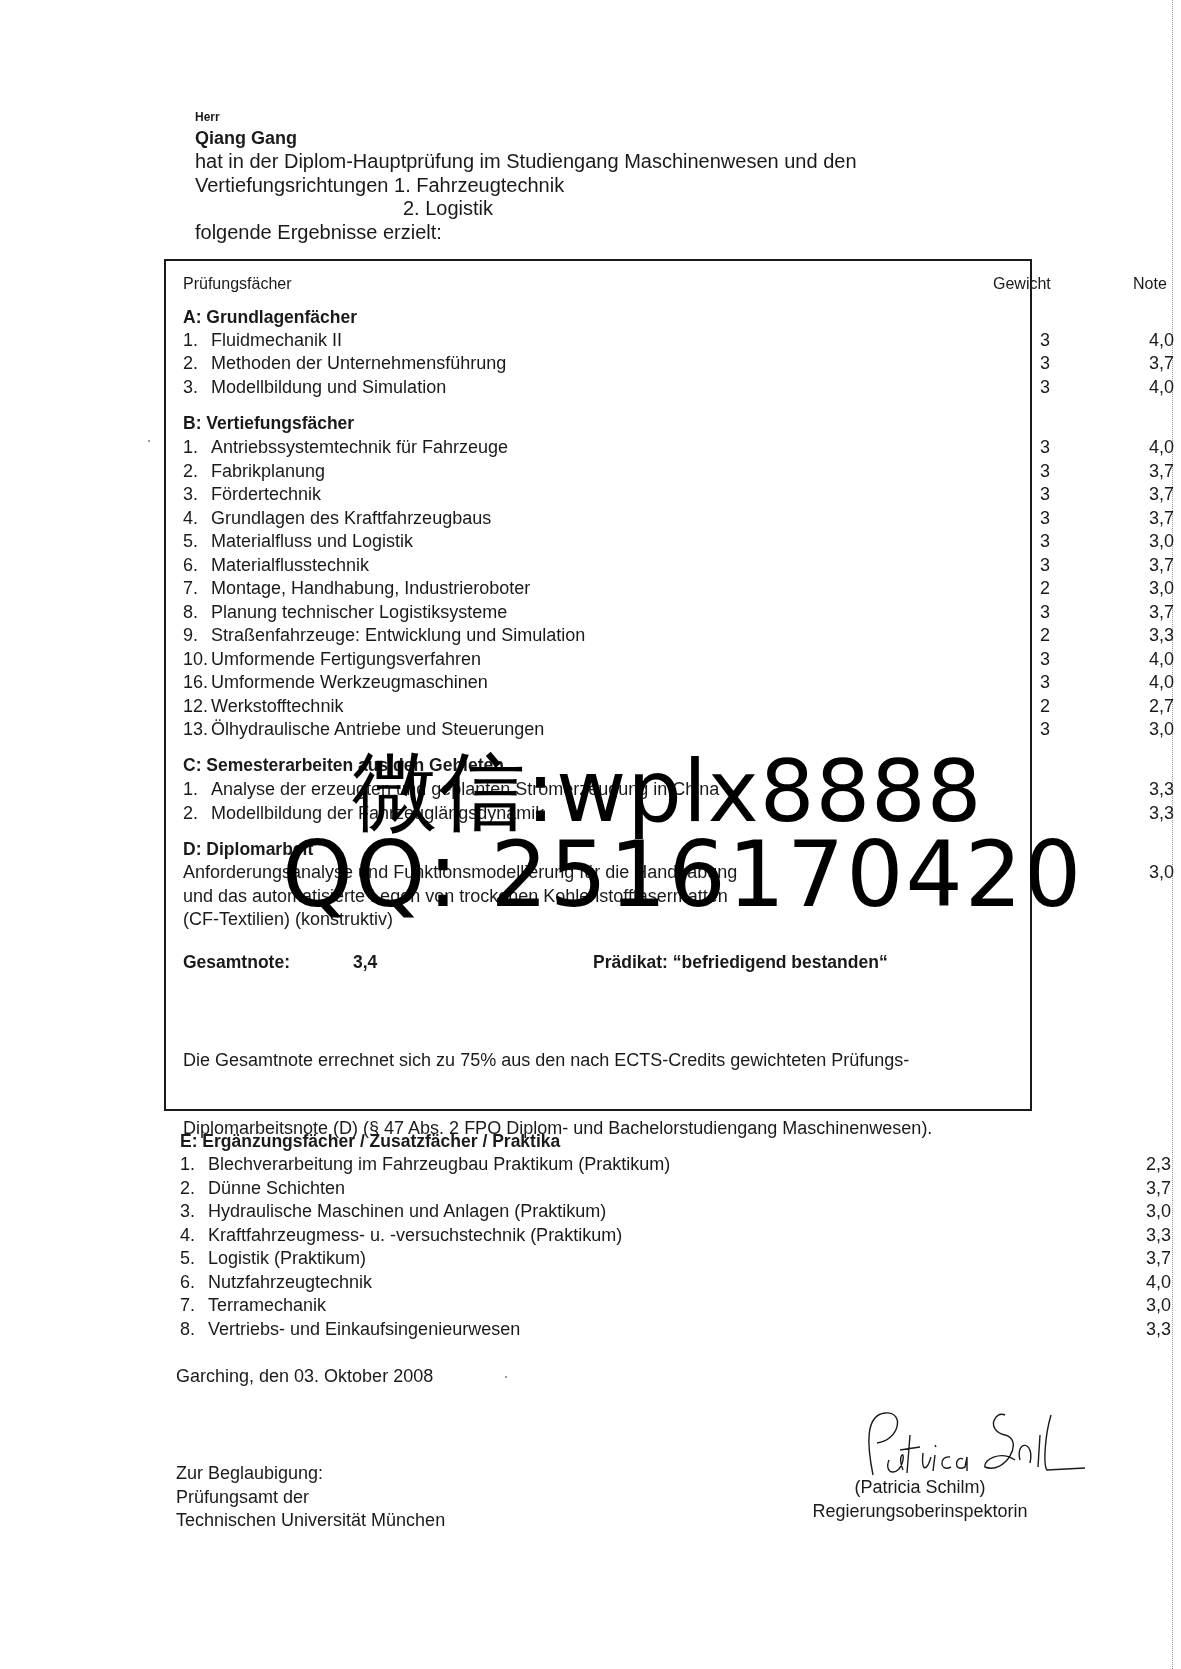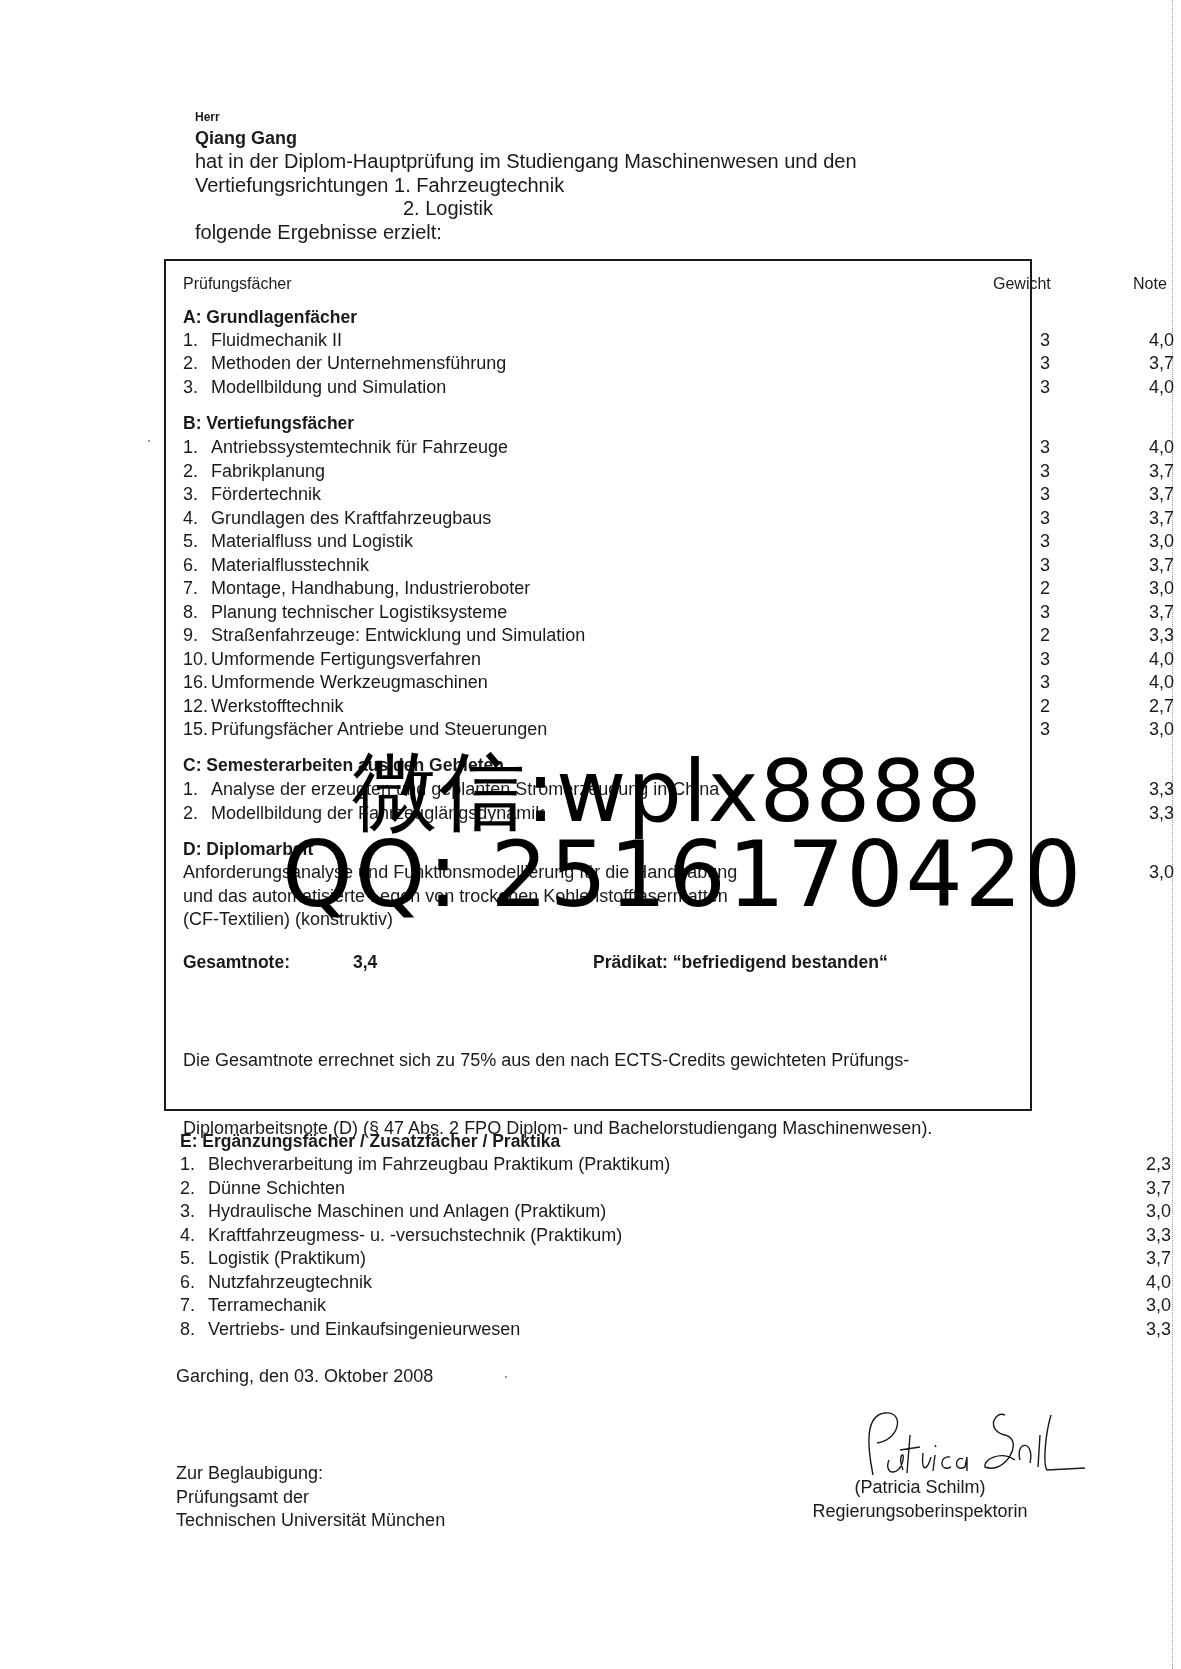--- a/index.html
+++ b/index.html
@@ -90,21 +90,21 @@
 <div class="row" style="top:483px"><span class="num">3.</span><span class="subj">Fördertechnik</span><span class="w">3</span><span class="g">3,7</span></div>
 <div class="row" style="top:506.5px"><span class="num">4.</span><span class="subj">Grundlagen des Kraftfahrzeugbaus</span><span class="w">3</span><span class="g">3,7</span></div>
 <div class="row" style="top:530px"><span class="num">5.</span><span class="subj">Materialfluss und Logistik</span><span class="w">3</span><span class="g">3,0</span></div>
 <div class="row" style="top:553.5px"><span class="num">6.</span><span class="subj">Materialflusstechnik</span><span class="w">3</span><span class="g">3,7</span></div>
 <div class="row" style="top:577px"><span class="num">7.</span><span class="subj">Montage, Handhabung, Industrieroboter</span><span class="w">2</span><span class="g">3,0</span></div>
 <div class="row" style="top:600.5px"><span class="num">8.</span><span class="subj">Planung technischer Logistiksysteme</span><span class="w">3</span><span class="g">3,7</span></div>
 <div class="row" style="top:624px"><span class="num">9.</span><span class="subj">Straßenfahrzeuge: Entwicklung und Simulation</span><span class="w">2</span><span class="g">3,3</span></div>
 <div class="row" style="top:647.5px"><span class="num">10.</span><span class="subj">Umformende Fertigungsverfahren</span><span class="w">3</span><span class="g">4,0</span></div>
 <div class="row" style="top:671px"><span class="num">16.</span><span class="subj">Umformende Werkzeugmaschinen</span><span class="w">3</span><span class="g">4,0</span></div>
 <div class="row" style="top:694.5px"><span class="num">12.</span><span class="subj">Werkstofftechnik</span><span class="w">2</span><span class="g">2,7</span></div>
-<div class="row" style="top:718px"><span class="num">15.</span><span class="subj">Prüfungsfächer Antriebe und Steuerungen</span><span class="w">3</span><span class="g">3,0</span></div>
+<div class="row" style="top:718px"><span class="num">13.</span><span class="subj">Ölhydraulische Antriebe und Steuerungen</span><span class="w">3</span><span class="g">3,0</span></div>
 
 <div class="row sect" style="top:754px">C: Semesterarbeiten aus den Gebieten</div>
 <div class="row" style="top:778px"><span class="num">1.</span><span class="subj">Analyse der erzeugten und geplanten Stromerzeugung in China</span><span class="g">3,3</span></div>
 <div class="row" style="top:801.5px"><span class="num">2.</span><span class="subj">Modellbildung der Fahrzeuglängsdynamik</span><span class="g">3,3</span></div>
 
 <div class="row sect" style="top:838px">D: Diplomarbeit</div>
 <div class="row" style="top:861px"><span class="subj">Anforderungsanalyse und Funktionsmodellierung für die Handhabung</span><span class="g">3,0</span></div>
 <div class="row" style="top:884.5px">und das automatisierte Legen von trockenen Kohlenstofffasermatten</div>
 <div class="row" style="top:908px">(CF-Textilien) (konstruktiv)</div>
 

